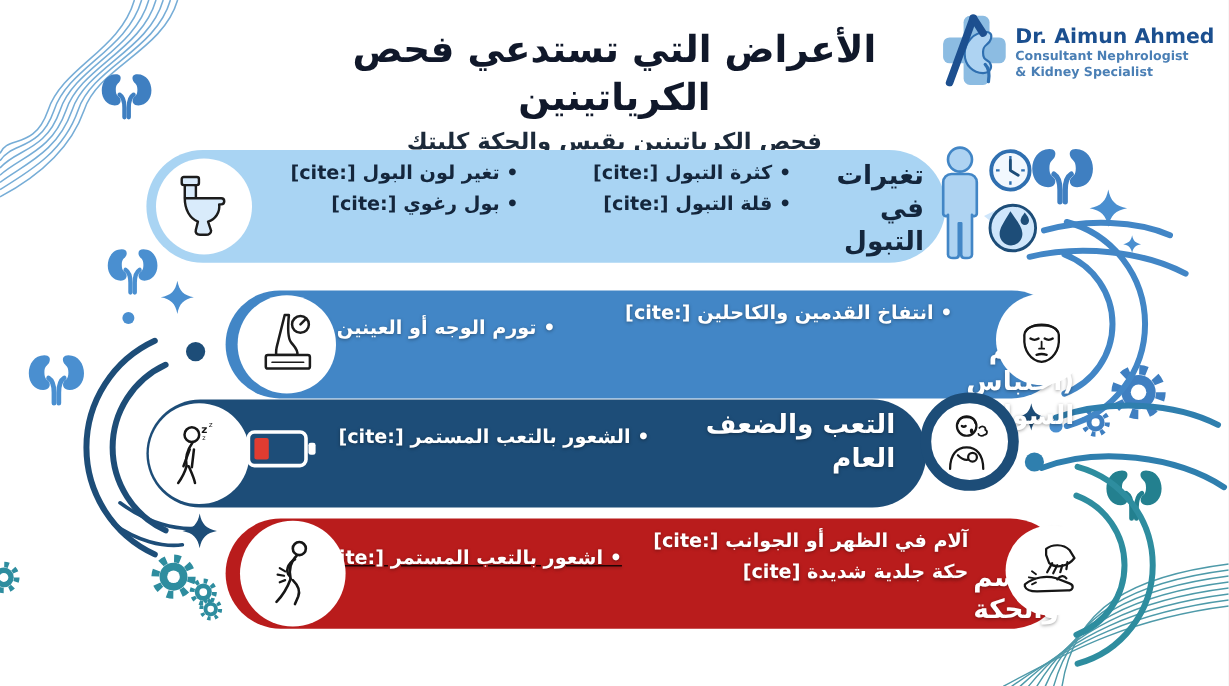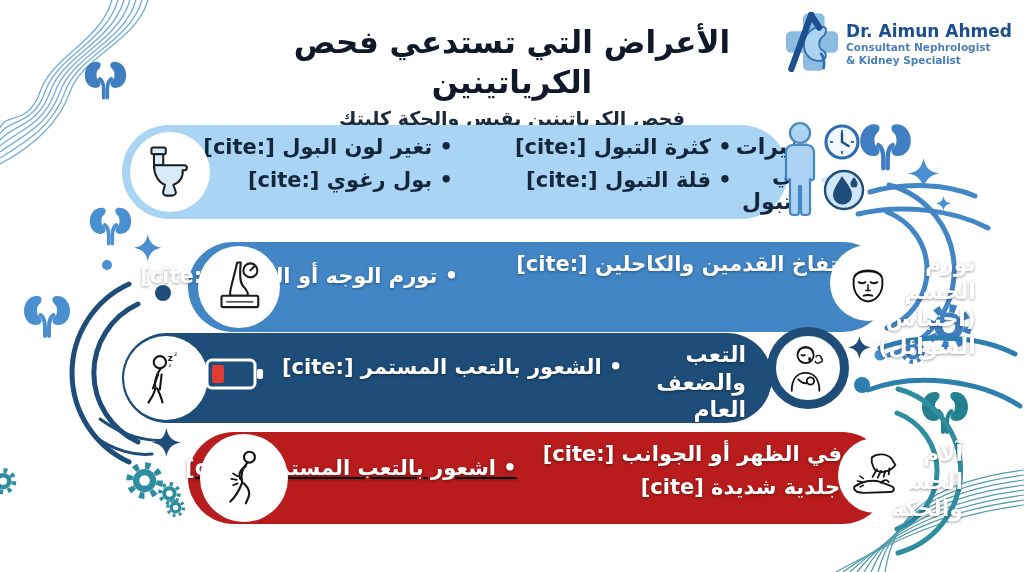--- a/index.html
+++ b/index.html
@@ -35,21 +35,21 @@
   #bar2 .bar-content{padding:8px 70px 8px 110px;}
   #bar3 .bar-content{padding:8px 26px 8px 160px;}
   #bar4 .bar-content{padding:8px 48px 8px 120px;}
   .bar-title{font-weight:700;font-size:22px;line-height:1.25;}
   .bullets-row{display:flex;align-items:flex-start;}
   #bar1 .bullets-row{gap:62px;}
   #bar2 .bullets-row{gap:58px;}
   #bar3 .bullets-row{gap:64px;}
   #bar4 .bullets-row{gap:26px;}
   .col{display:flex;flex-direction:column;gap:4px;}
-  .bullet{font-size:21px;font-weight:700;line-height:1.4;white-space:nowrap;}
+  .bullet{font-size:16px;font-weight:700;line-height:1.4;white-space:nowrap;}
   .col-offset{margin-top:12px;}
   #bar4 .col-offset{margin-top:14px;text-decoration:underline;}
   .bar--light .bar-title,.bar--light .bullet{color:#14263c;}
   .bar--dark .bar-title,.bar--dark .bullet{color:#ffffff;text-shadow:0 1px 3px rgba(0,0,0,.38);}
   .battery{position:absolute;left:83px;top:22px;}
   
   .person-group{position:absolute;left:774px;top:118px;z-index:3;}
   
   .footer{position:absolute;left:0;right:0;top:532px;text-align:center;direction:rtl;
           font-size:21px;font-weight:700;color:#0d0d0d;z-index:2;}

